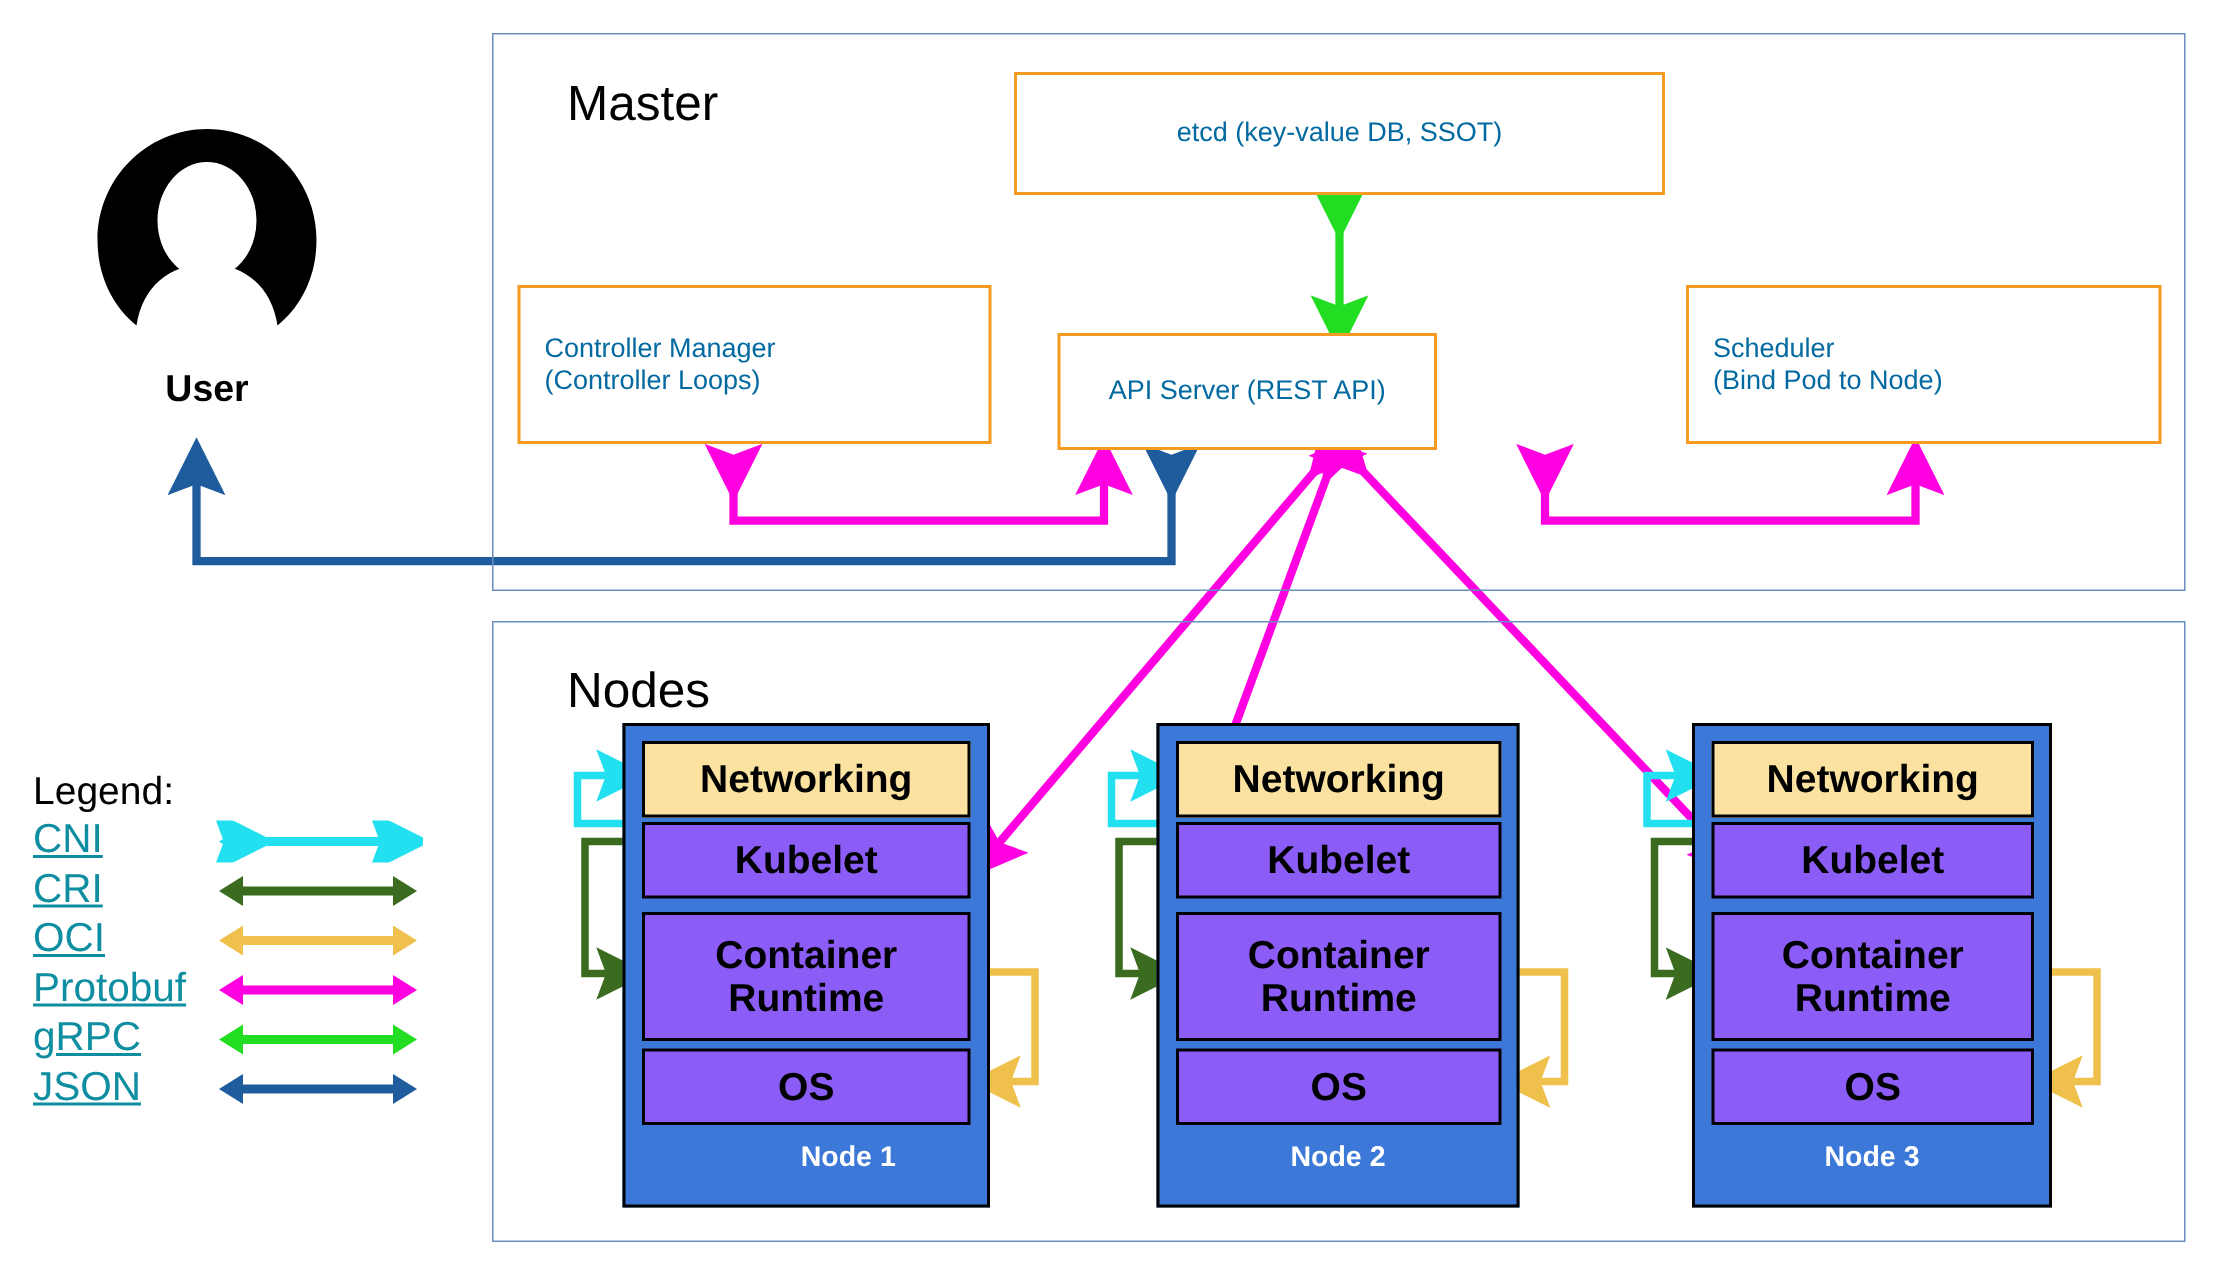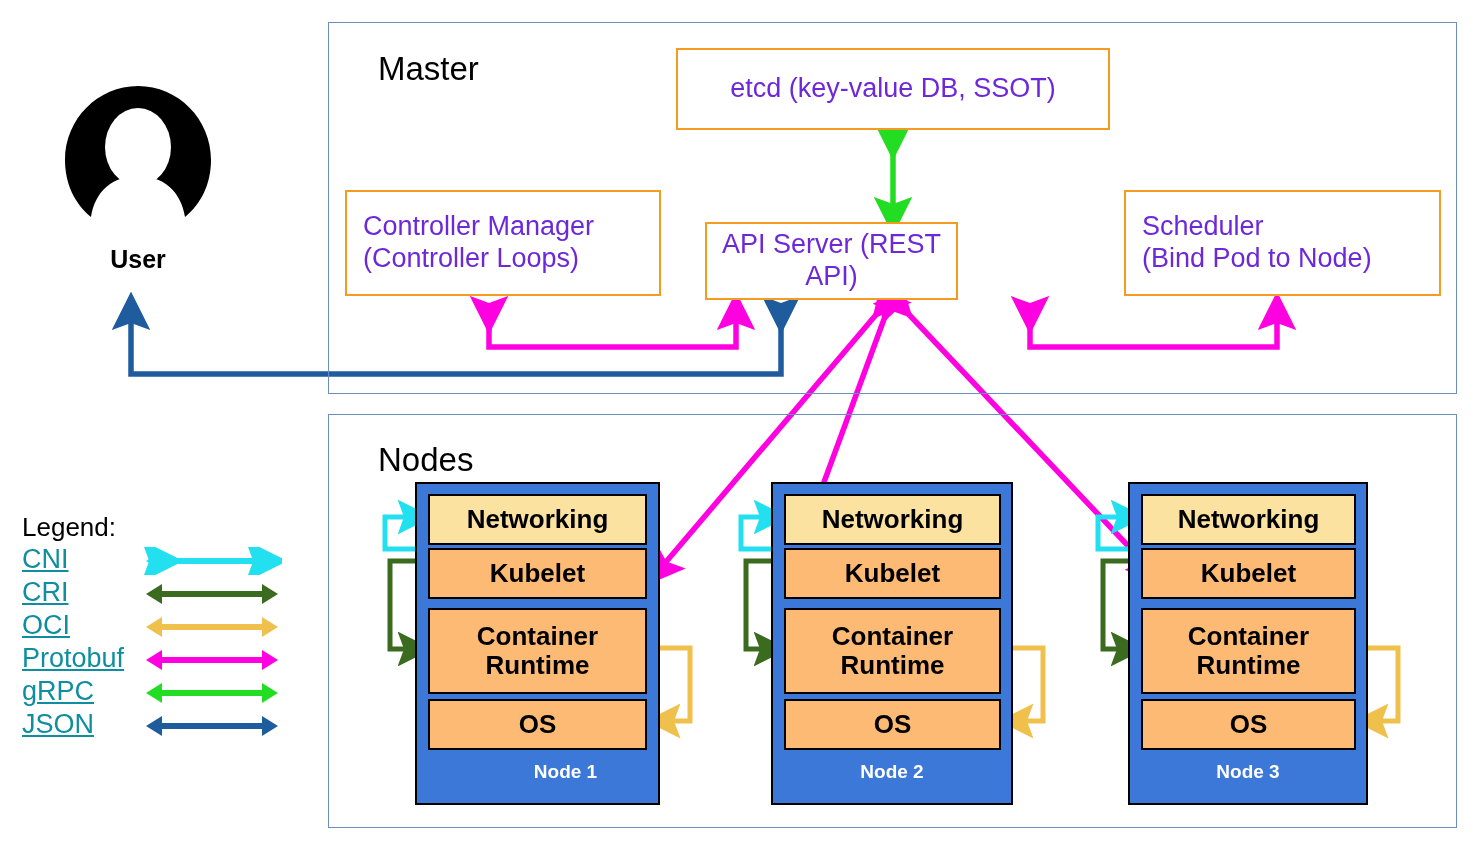--- a/index.html
+++ b/index.html
@@ -7,26 +7,26 @@
   #stage{position:relative;width:1475px;height:852px;overflow:hidden;background:#fff;}
   #wires{position:absolute;left:0;top:0;width:1475px;height:852px;pointer-events:none;}
 
   
   .group{position:absolute;border:1.6px solid #6C8EBF;background:transparent;}
   .group-title{position:absolute;font-size:33px;color:#000;letter-spacing:0px;white-space:nowrap;margin-left:28px;}
 
   
   .mbox{position:absolute;border:2px solid #F59B21;background:#ffffff;
         display:flex;align-items:center;box-sizing:border-box;}
-  .mbox .txt{font-size:27px;color:#6d28d9;line-height:1.18;padding-left:16px;white-space:pre-line;}
+  .mbox .txt{font-size:18px;color:#0369a1;line-height:1.18;padding-left:16px;white-space:pre-line;}
   .mbox.center .txt{width:100%;text-align:center;padding-left:0;}
 
   
   .node{position:absolute;background:#3C78D8;border:2.5px solid #000;box-sizing:border-box;font-weight:bold;}
-  .nrow{position:absolute;border:2.5px solid #000;background:#fdba74;box-sizing:border-box;
+  .nrow{position:absolute;border:2.5px solid #000;background:#8b5cf6;box-sizing:border-box;
         display:flex;align-items:center;justify-content:center;text-align:center;}
   .nrow span{font-size:26px;color:#000;line-height:1.12;white-space:pre-line;}
   .nrow.net{background:#FBE2A0;}
   .nlabel{position:absolute;width:100%;text-align:center;color:#ffffff;font-size:19px;}
 
   
   #user-icon{position:absolute;left:63px;top:84px;width:150px;height:142px;}
   #user-label{position:absolute;left:63px;top:245px;width:150px;text-align:center;
               font-size:25px;color:#000;font-weight:bold;}
 

